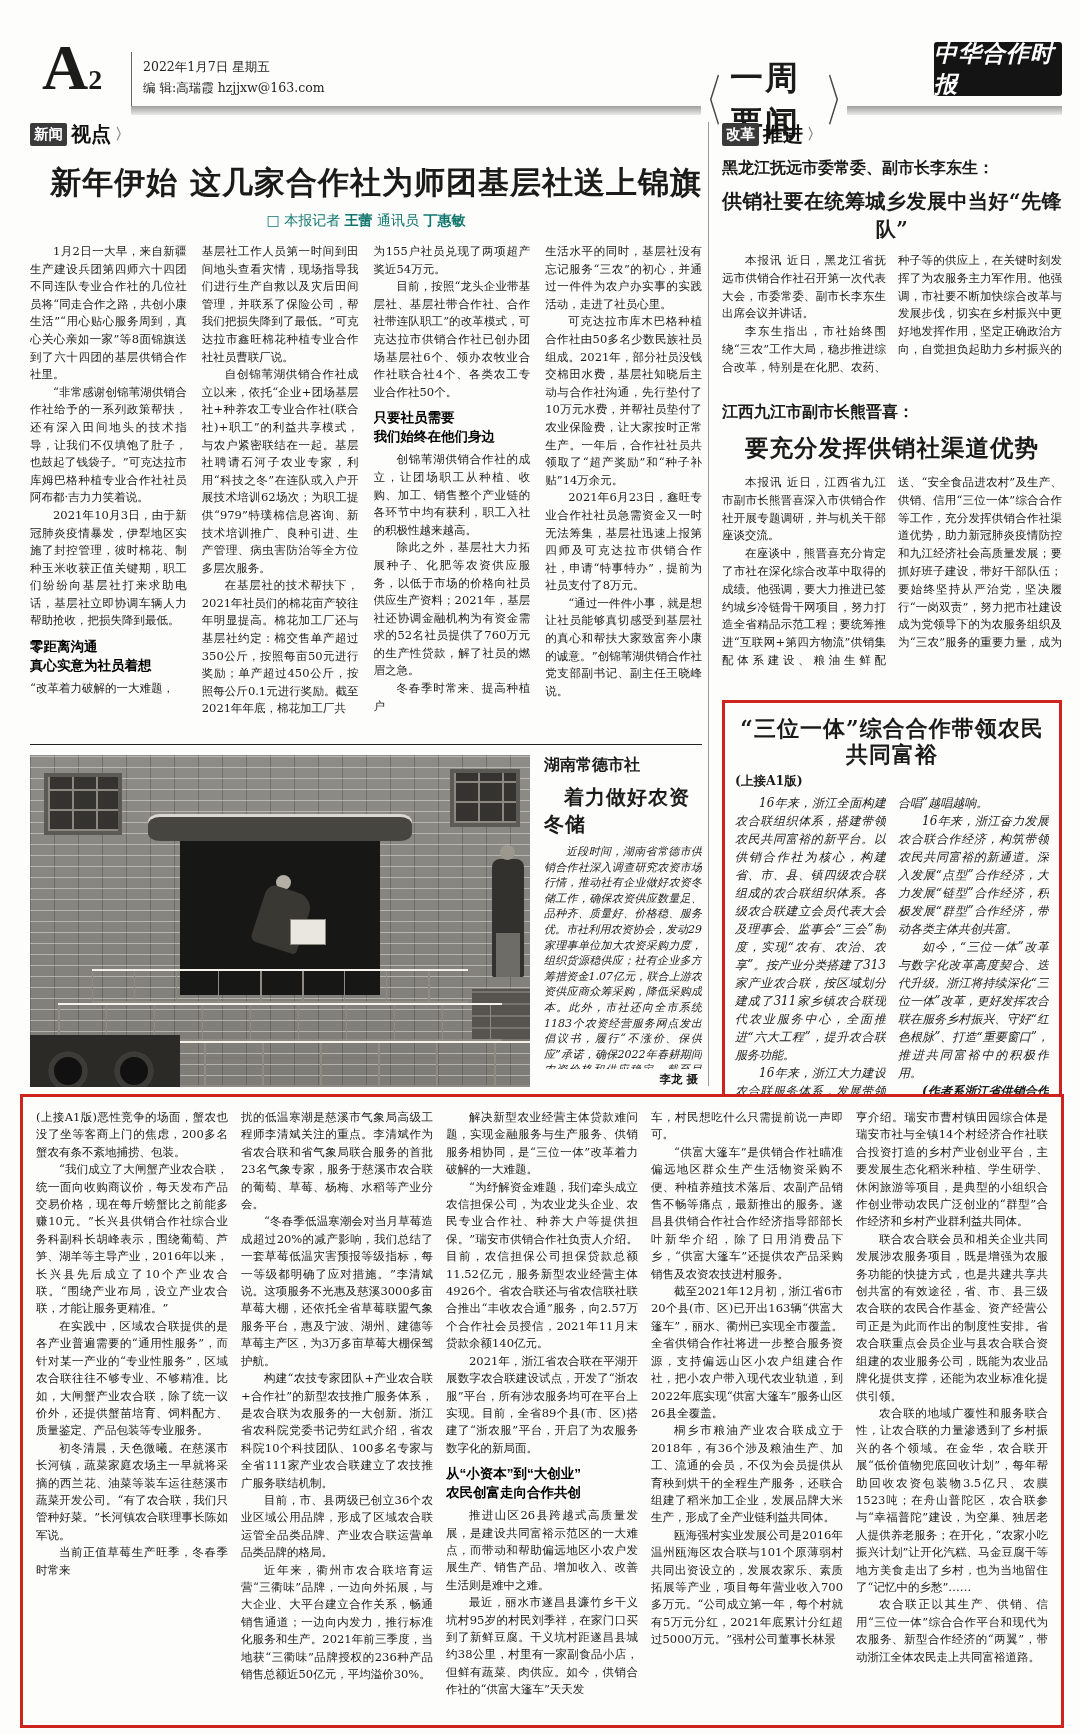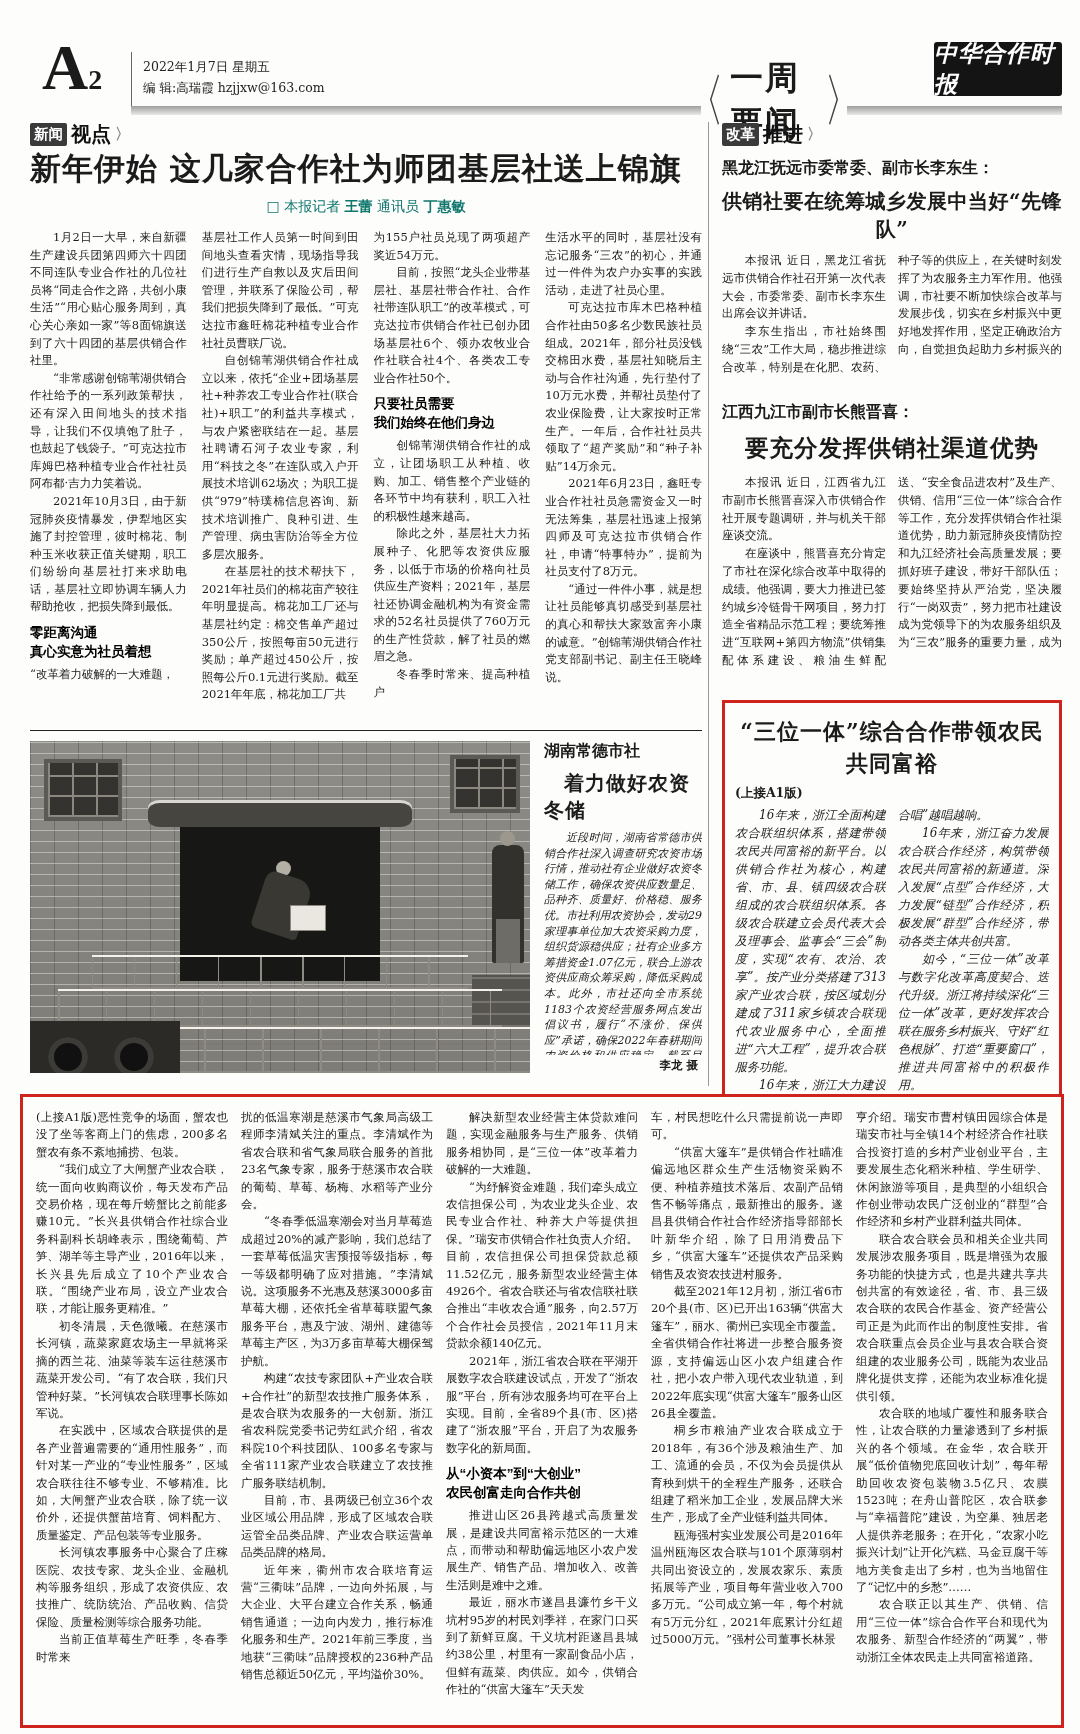--- a/index.html
+++ b/index.html
@@ -33,21 +33,21 @@
   .para{margin:0;text-indent:2em;text-align:justify;}
   .noindent{text-indent:0;}
   .subhead{font-family:"Liberation Sans",sans-serif;font-weight:700;font-size:13.5px;line-height:19px;
            white-space:pre-line;text-indent:0;margin:7px 0 5px;color:#000;}
   .author-note{font-weight:700;text-indent:2em;}
   .news-col{flex:1;overflow:hidden;}
   .kai .para{font-style:italic;}
 
   
   .left-sec{position:absolute;left:30px;top:122px;width:672px;}
-  .lead-headline{font-size:31px;font-weight:900;letter-spacing:1px;text-align:left;line-height:44px;}
+  .lead-headline{margin-top:14px;font-size:31px;font-weight:900;letter-spacing:1px;text-align:right;line-height:44px;}
   .lead-byline{margin-top:8px;text-align:center;font-size:14px;color:#0f766e;}
   .lead-byline b{font-weight:700;}
   .lead-cols{display:flex;gap:15px;margin-top:13px;height:492px;overflow:hidden;
              font-size:11.5px;line-height:17.6px;}
   .lead-rule{margin-top:9px;border-top:1.5px solid #222;}
   .photo-row{display:flex;gap:14px;margin-top:10px;height:332px;}
 
   
   .photo{position:relative;width:500px;height:332px;overflow:hidden;
          background:linear-gradient(#8e8c86,#7e7c76);}
@@ -96,21 +96,21 @@
   
   .v-divider{position:absolute;left:708px;top:122px;height:964px;border-left:1px solid #999;}
   .right-sec{position:absolute;left:722px;top:122px;width:340px;}
   .kicker{font-family:"Liberation Sans",sans-serif;font-weight:700;font-size:16px;margin-top:12px;}
   .rs-head1{font-size:20px;font-weight:900;text-align:center;margin-top:8px;line-height:28px;letter-spacing:0.5px;}
   .rs-head2{font-size:23.5px;font-weight:900;text-align:center;margin-top:8px;line-height:34px;letter-spacing:1px;}
   .twocol{column-count:2;column-gap:12px;overflow:hidden;font-size:11.5px;line-height:17.8px;margin-top:9px;}
   .twocol.h1{height:138px;} .twocol.h2{height:212px;}
 
   .red-box{margin-top:14px;border:3px solid #cf241d;padding:8px 10px 10px;background:#fdfdfb;}
-  .rb-head{font-size:22px;font-weight:900;text-align:center;letter-spacing:1px;line-height:32px;margin:4px 0 6px;}
+  .rb-head{font-size:22px;font-weight:900;text-align:center;letter-spacing:1px;line-height:26px;margin:4px 0 6px;}
   .rb-note{font-weight:700;font-size:12.5px;margin:2px 0 4px;}
   .rb-cols{display:flex;gap:12px;height:322px;overflow:hidden;font-size:12px;line-height:18px;}
 
   
   .bottom-box{position:absolute;left:20px;top:1094px;width:1012px;height:604px;border:3.5px solid #cf241d;
      padding:12px 13px;background:#fdfdfb;}
   .bottom-cols{display:flex;gap:13px;height:100%;overflow:hidden;font-size:11.5px;line-height:17.4px;}
 </style>
 </head>
 <body>
@@ -247,23 +247,22 @@
           </div>
         </div>
     </div>
   </div>
 
   <div class="bottom-box">
     <div class="bottom-cols">
         <div class="news-col">
           <p class="para noindent">(上接A1版)恶性竞争的场面，蟹农也没了坐等客商上门的焦虑，200多名蟹农有条不紊地捕捞、包装。</p>
           <p class="para">“我们成立了大闸蟹产业农合联，统一面向收购商议价，每天发布产品交易价格，现在每斤螃蟹比之前能多赚10元。”长兴县供销合作社综合业务科副科长胡峰表示，围绕葡萄、芦笋、湖羊等主导产业，2016年以来，长兴县先后成立了10个产业农合联。“围绕产业布局，设立产业农合联，才能让服务更精准。”</p>
+          <p class="para">在实践中，区域农合联提供的是各产业普遍需要的“通用性服务”，而针对某一产业的“专业性服务”，区域农合联往往不够专业、不够精准。比如，大闸蟹产业农合联，除了统一议价外，还提供蟹苗培育、饲料配方、质量鉴定、产品包装等专业服务。</p>
           <p class="para">初冬清晨，天色微曦。在慈溪市长河镇，蔬菜家庭农场主一早就将采摘的西兰花、油菜等装车运往慈溪市蔬菜开发公司。“有了农合联，我们只管种好菜。”长河镇农合联理事长陈如军说。</p>
-          <p class="para">在实践中，区域农合联提供的是各产业普遍需要的“通用性服务”，而针对某一产业的“专业性服务”，区域农合联往往不够专业、不够精准。比如，大闸蟹产业农合联，除了统一议价外，还提供蟹苗培育、饲料配方、质量鉴定、产品包装等专业服务。</p>
-          <p class="para">长河镇农事服务中心聚合了庄稼医院、农技专家、龙头企业、金融机构等服务组织，形成了农资供应、农技推广、统防统治、产品收购、信贷保险、质量检测等综合服务功能。</p>
           <p class="para">当前正值草莓生产旺季，冬春季时常来</p>
         </div>
         <div class="news-col">
           <p class="para noindent">扰的低温寒潮是慈溪市气象局高级工程师李清斌关注的重点。李清斌作为省农合联和省气象局联合服务的首批23名气象专家，服务于慈溪市农合联的葡萄、草莓、杨梅、水稻等产业分会。</p>
           <p class="para">“冬春季低温寒潮会对当月草莓造成超过20%的减产影响，我们总结了一套草莓低温灾害预报等级指标，每一等级都明确了应对措施。”李清斌说。这项服务不光惠及慈溪3000多亩草莓大棚，还依托全省草莓联盟气象服务平台，惠及宁波、湖州、建德等草莓主产区，为3万多亩草莓大棚保驾护航。</p>
           <p class="para">构建“农技专家团队+产业农合联+合作社”的新型农技推广服务体系，是农合联为农服务的一大创新。浙江省农科院党委书记劳红武介绍，省农科院10个科技团队、100多名专家与全省111家产业农合联建立了农技推广服务联结机制。</p>
           <p class="para">目前，市、县两级已创立36个农业区域公用品牌，形成了区域农合联运管全品类品牌、产业农合联运营单品类品牌的格局。</p>
           <p class="para">近年来，衢州市农合联培育运营“三衢味”品牌，一边向外拓展，与大企业、大平台建立合作关系，畅通销售通道；一边向内发力，推行标准化服务和生产。2021年前三季度，当地获“三衢味”品牌授权的236种产品销售总额近50亿元，平均溢价30%。</p>
         </div>
         <div class="news-col">

